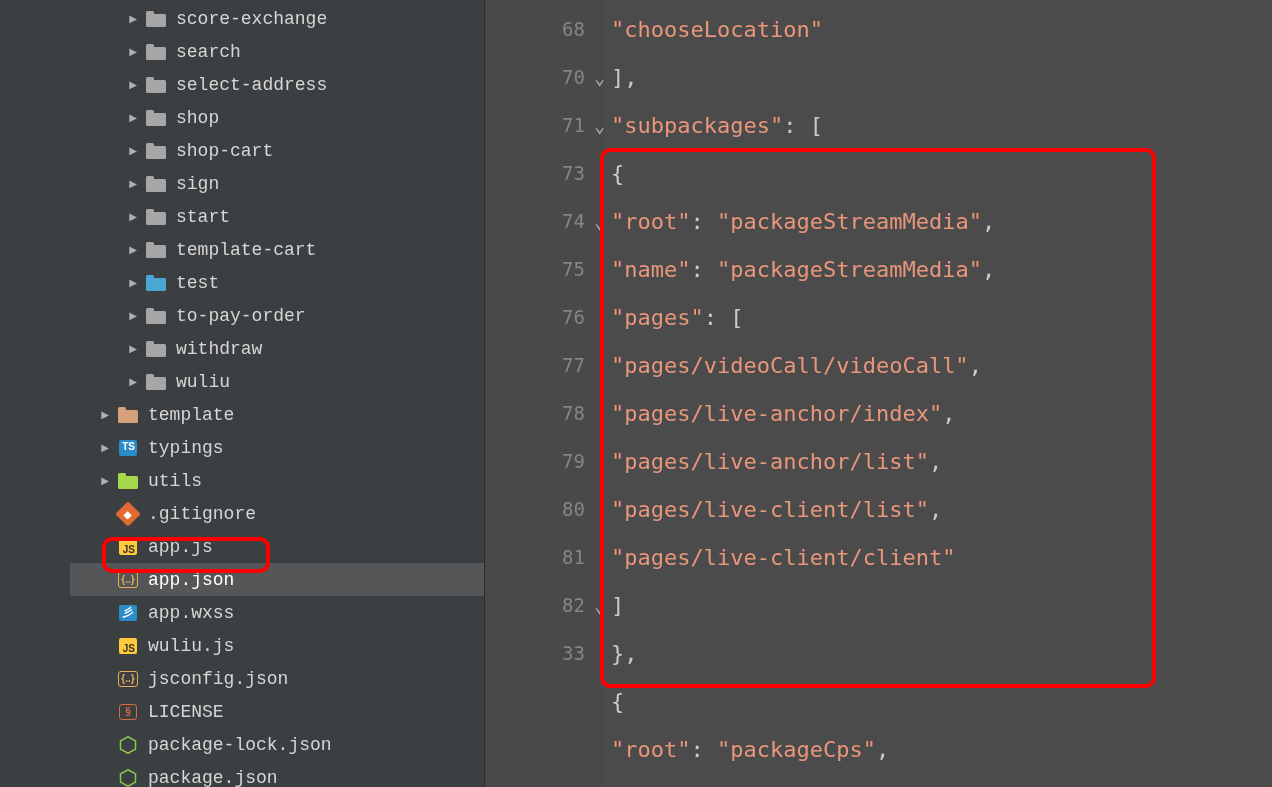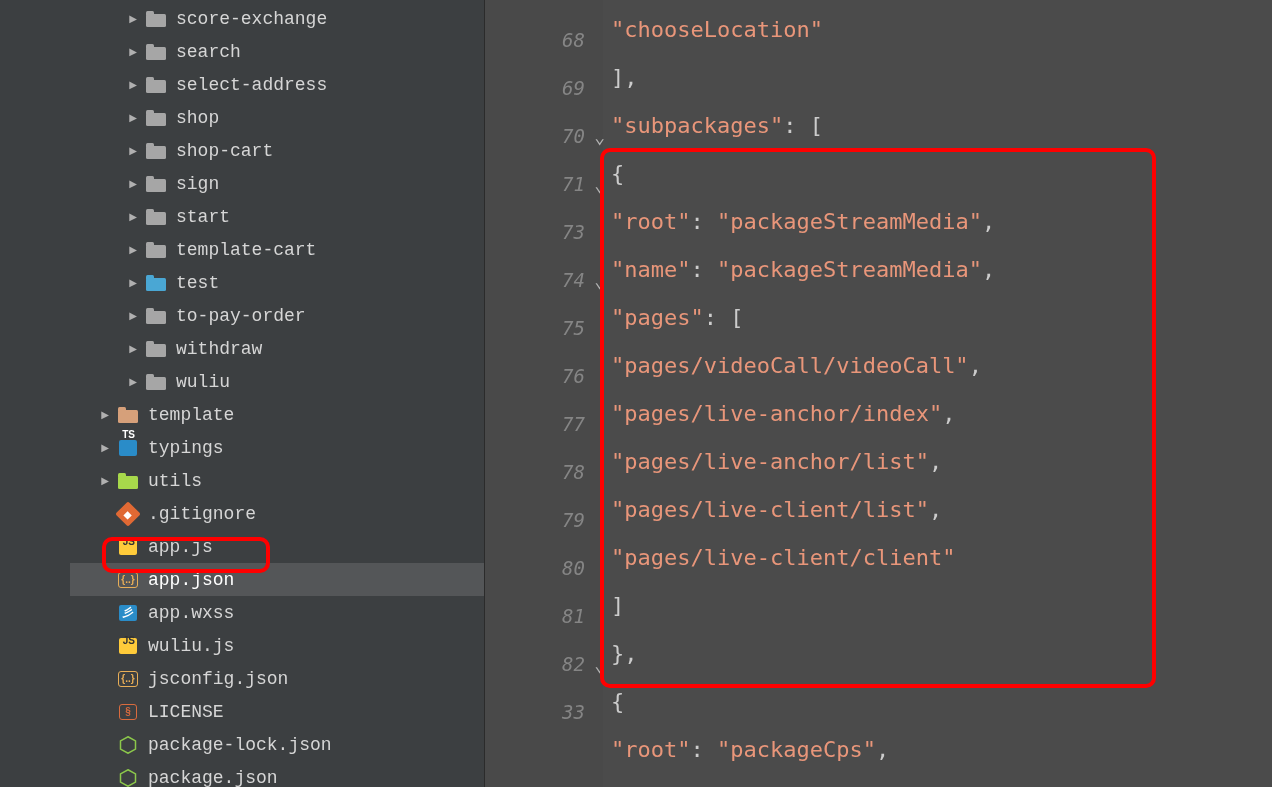--- a/index.html
+++ b/index.html
@@ -53,27 +53,27 @@
     justify-content: center;
     margin-right: 10px;
     flex-shrink: 0;
   }
   .label { color: #d6d6d6; font-family: Liberation Mono, monospace; }
   .lv1 { padding-left: 28px; }
   .lv2 { padding-left: 56px; }
 
   
   .folder-svg rect { fill:#a6a6a6; }
-  .js-badge { background:#ffcb3a; width:18px; height:16px; display:flex; align-items:flex-end; justify-content:flex-end; font-size:10px; font-weight:700; color:#333; padding:0 2px 8px 0; border-radius:2px; }
+  .js-badge { background:#ffcb3a; width:18px; height:16px; display:flex; align-items:flex-end; justify-content:flex-end; font-size:10px; font-weight:700; color:#333; padding:0 2px 0 0; border-radius:2px; }
   .json-badge { border:1.5px solid #e8ae57; color:#e8ae57; width:20px; height:16px; font-size:10px; font-weight:700; display:flex; align-items:center; justify-content:center; border-radius:3px; }
   .css-badge { width:18px; height:16px; background:#2a8cc8; border-radius:2px; display:flex; align-items:center; justify-content:center; color:#fff; font-size:11px; font-weight:700;}
   .git-diamond { width:18px; height:18px; background:#e06934; transform: rotate(45deg); border-radius:2px; display:flex; align-items:center; justify-content:center;}
   .git-diamond span{ transform:rotate(-45deg); color:#fff; font-size:10px; font-weight:700;}
   .lic-icon { width:18px; height:16px; border:1.5px solid #d96b3e; border-radius:3px; display:flex; align-items:center; justify-content:center; color:#d96b3e; font-size:10px; font-weight:700;}
-  .ts-badge { background:#2a8cc8; width:18px; height:16px; display:flex; align-items:flex-end; justify-content:flex-end; font-size:10px; font-weight:700; color:#fff; padding:0 2px 16px 0; border-radius:2px;}
+  .ts-badge { background:#2a8cc8; width:18px; height:16px; display:flex; align-items:flex-end; justify-content:flex-end; font-size:10px; font-weight:700; color:#fff; padding:0 2px 4px 0; border-radius:2px;}
   .folder-tpl rect { fill:#d6a07a; }
   .folder-utils rect { fill:#a7d84b; }
 
   
   .hl-box {
     position: absolute;
     border: 4px solid #ff0000;
     border-radius: 10px;
     pointer-events: none;
   }
@@ -84,22 +84,21 @@
     background: #4b4b4b;
     display: flex;
     font-family: "Consolas", "Menlo", monospace;
     font-size: 22px;
     position: relative;
     overflow: hidden;
   }
   .gutter {
     width: 118px;
     background: #494949;
-    padding-top: 16px;
-    font-style: italic;
+    padding-top: 5px;
   }
   .gut-row {
     height: 48px;
     display: flex;
     align-items: center;
     justify-content: flex-end;
     color: #858585;
     font-size: 19px;
     padding-right: 18px;
     position: relative;
@@ -353,23 +352,20 @@
           <span class="label">package.json</span>
         </div>
       </div>
     <div class="hl-box" id="hl-sidebar" style="top: 537px; left: 102px; width: 168px; height: 36px;"></div>
   </div>
 
   <div class="editor">
     <div class="gutter" id="gutter">
         <div class="gut-row">
           <span>68</span>
-        </div>
-        <div class="gut-row">
-          <span>69</span>
         </div>
         <div class="gut-row">
           <span>70</span>
           <span class="fold" style="font-size: 18px;">⌄</span>
         </div>
         <div class="gut-row">
           <span>71</span>
           <span class="fold" style="font-size: 18px;">⌄</span>
         </div>
         <div class="gut-row">

